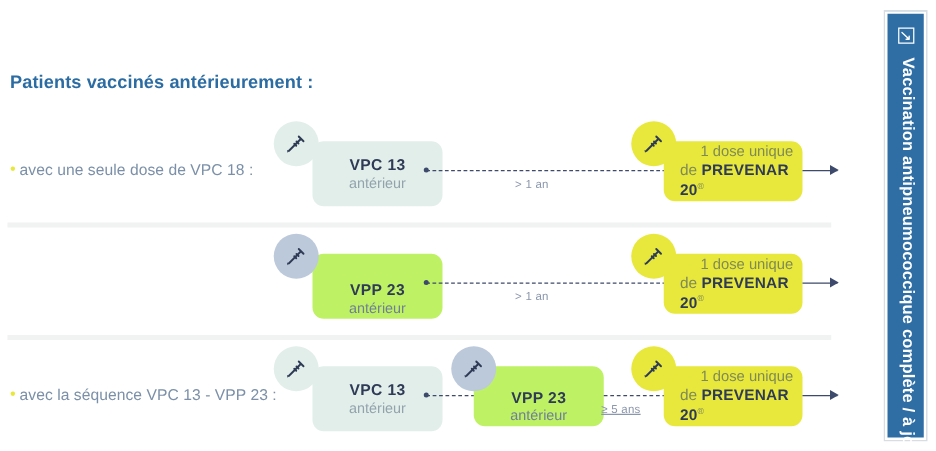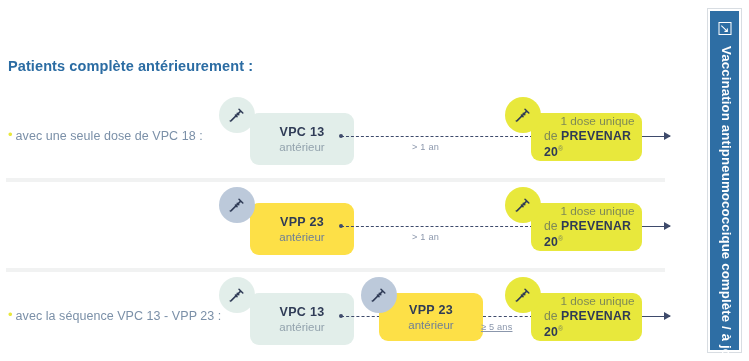--- a/index.html
+++ b/index.html
@@ -93,22 +93,23 @@
     font-weight: normal;
   }
 
   .node.mint {
     background: #e2eeea;
     color: #2f3b56;
   }
   .node.mint .node-sub { color: #93a3ad; }
 
   .node.bluegrey {
-    background: #fde047;
+    background: #bef264;
     color: #2f3b56;
+    justify-content: flex-end;
   }
   .node.bluegrey .node-sub { color: #6f7f96; }
 
   .node.yellow {
     background: #e8e83c;
     color: #5c6b52;
     align-items: center;
     padding-left: 13px;
   }
   .node.yellow .line-a {
@@ -235,21 +236,21 @@
     white-space: nowrap;
     padding-left: 3px;
     box-sizing: border-box;
   }
 </style>
 </head>
 <body>
 
 <div id="page">
 
-  <div class="page-title">Patients complète antérieurement :</div>
+  <div class="page-title">Patients vaccinés antérieurement :</div>
 
   <div class="divider divider-1"></div>
   <div class="divider divider-2"></div>
 
   <div class="row row-1">
     <div class="bullet-label">
       <span class="bullet-dot">•</span><span>avec une seule dose de VPC 18 :</span>
     </div>
 
     <div class="node mint col-a">

